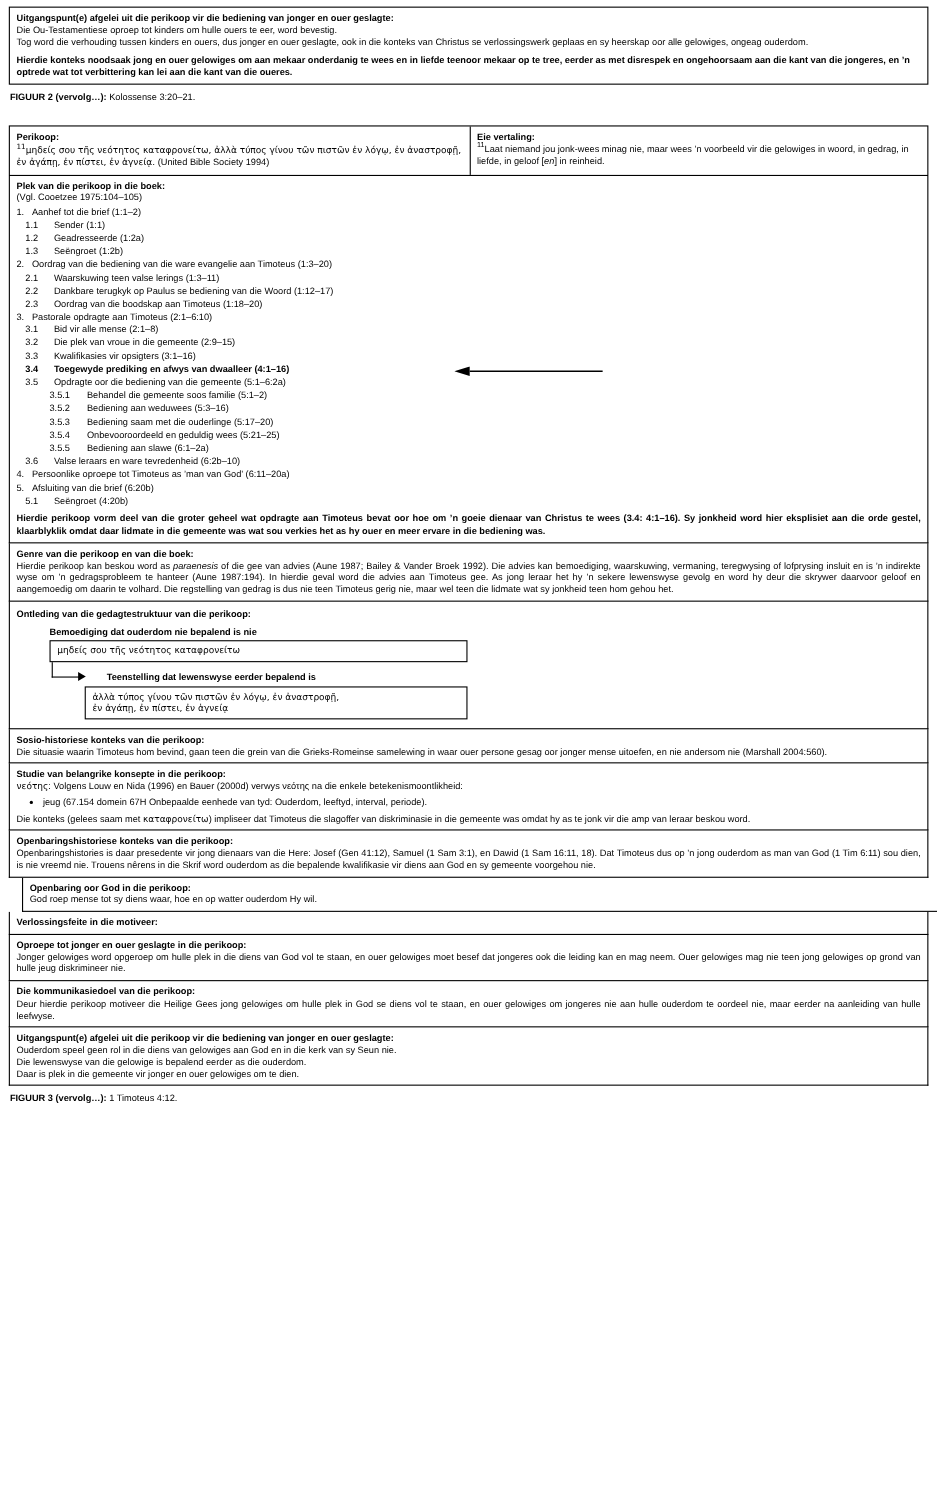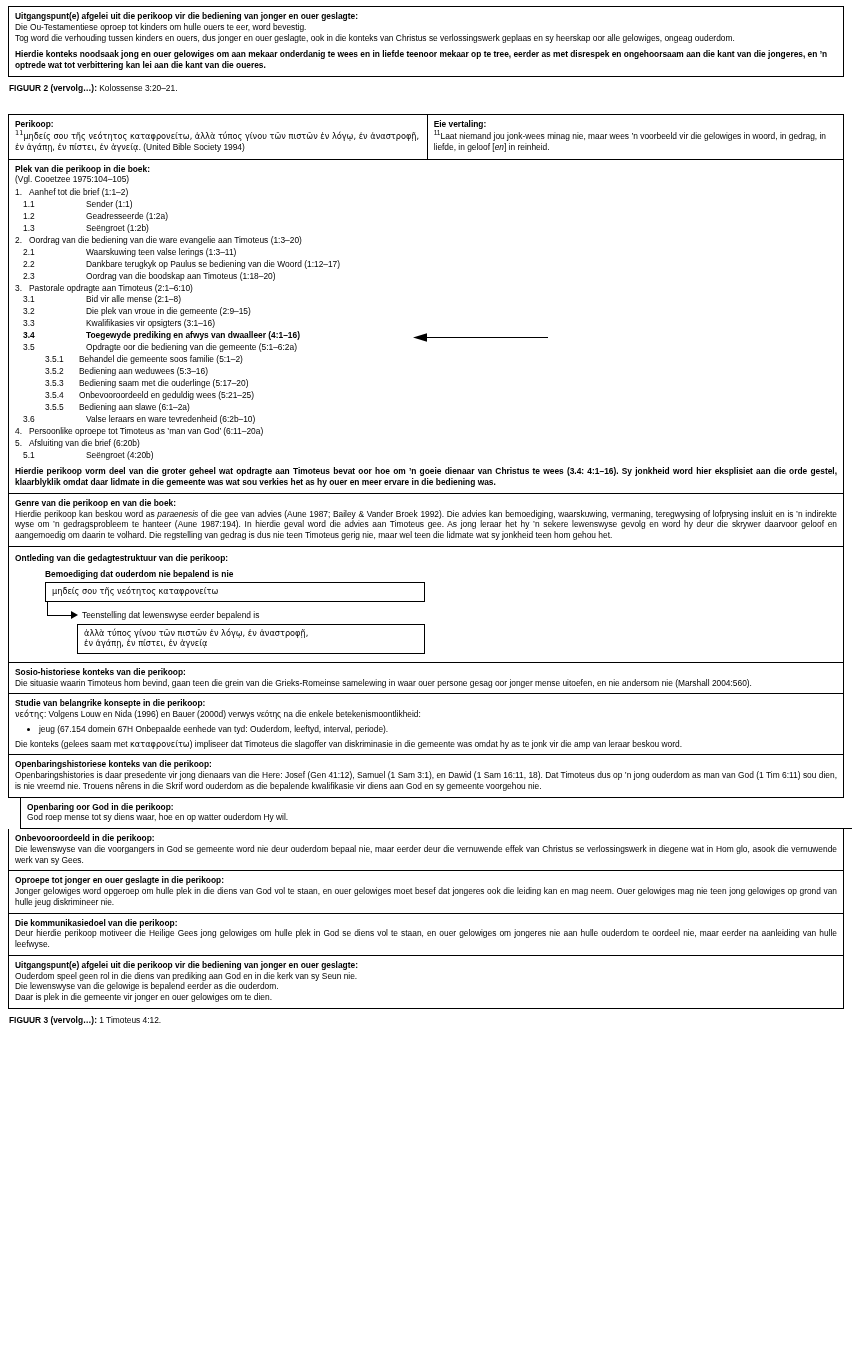--- a/index.html
+++ b/index.html
@@ -68,21 +68,21 @@
   .outline { margin-top: 2px; }
   .ol-row {
     display: flex;
     margin-bottom: 1.2px;
   }
   .ol-num {
     width: 14px;
     flex: 0 0 14px;
     text-align: left;
   }
-  .lvl1 { padding-left: 8px; gap: 37px; }
+  .lvl1 { padding-left: 8px; }
   .lvl2 { padding-left: 30px; }
   .ol-num2 { width: 26px; flex: 0 0 26px; }
   .ol-num3 { width: 34px; flex: 0 0 34px; }
 
   .arrow-row {
     position: relative;
   }
   .arrow {
     position: absolute;
     left: 398px;
@@ -141,23 +141,23 @@
     position: absolute;
     left: 26px;
     top: 9px;
     width: 0; height: 0;
     border-top: 4.5px solid transparent;
     border-bottom: 4.5px solid transparent;
     border-left: 7px solid #000;
   }
   .conn-label {
     position: absolute;
-    left: 37px;
+    left: 52px;
     top: 8px;
-    font-weight: normal;
+    font-weight: bold;
   }
   ul.bul {
     margin: 4px 0 4px 0;
     padding-left: 24px;
   }
   ul.bul li { margin-bottom: 1px; }
   .just { text-align: justify; }
 </style>
 </head>
 <body>
@@ -363,43 +363,42 @@
 
   <div class="tbl" style="border-top:none;margin-left:12px;">
     <div class="cell">
       <p class="bold">Openbaring oor God in die perikoop:</p>
       <p>God roep mense tot sy diens waar, hoe en op watter ouderdom Hy wil.</p>
     </div>
   </div>
 
   <div class="tbl" style="border-top:none;">
     <div class="cell">
-      <p class="bold">Onbevooroordeeld in die perikoop:</p>
-      <p class="just">Die lewenswyse van die voorgangers in God se gemeente word nie deur ouderdom bepaal nie, maar eerder deur die vernuwende effek van Christus se verlossingswerk in diegene wat in Hom glo, asook die vernuwende werk van sy Gees.</p>
+      <p class="bold">Verlossingsfeite in die motiveer:</p>
     </div>
   </div>
 
   <div class="tbl" style="border-top:none;">
     <div class="cell">
       <p class="bold">Oproepe tot jonger en ouer geslagte in die perikoop:</p>
       <p class="just">Jonger gelowiges word opgeroep om hulle plek in die diens van God vol te staan, en ouer gelowiges moet besef dat jongeres ook die leiding kan en mag neem. Ouer gelowiges mag nie teen jong gelowiges op grond van hulle jeug diskrimineer nie.</p>
     </div>
   </div>
 
   <div class="tbl" style="border-top:none;">
     <div class="cell">
       <p class="bold">Die kommunikasiedoel van die perikoop:</p>
       <p class="just">Deur hierdie perikoop motiveer die Heilige Gees jong gelowiges om hulle plek in God se diens vol te staan, en ouer gelowiges om jongeres nie aan hulle ouderdom te oordeel nie, maar eerder na aanleiding van hulle leefwyse.</p>
     </div>
   </div>
 
   <div class="tbl" style="border-top:none;">
     <div class="cell">
       <p class="bold">Uitgangspunt(e) afgelei uit die perikoop vir die bediening van jonger en ouer geslagte:</p>
-      <p>Ouderdom speel geen rol in die diens van prediking aan God en in die kerk van sy Seun nie.</p>
+      <p>Ouderdom speel geen rol in die diens van gelowiges aan God en in die kerk van sy Seun nie.</p>
       <p>Die lewenswyse van die gelowige is bepalend eerder as die ouderdom.</p>
       <p>Daar is plek in die gemeente vir jonger en ouer gelowiges om te dien.</p>
     </div>
   </div>
 
   <div class="fig" style="margin-bottom:2px;">
     <span class="bold">FIGUUR 3 (vervolg…):</span><span> 1 Timoteus 4:12.</span>
   </div>
 
 </div>

